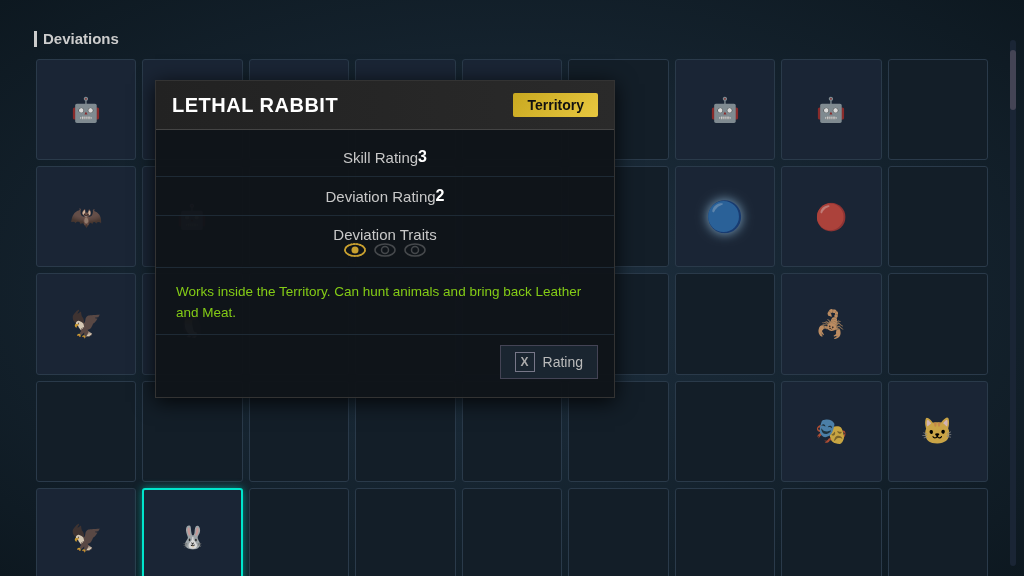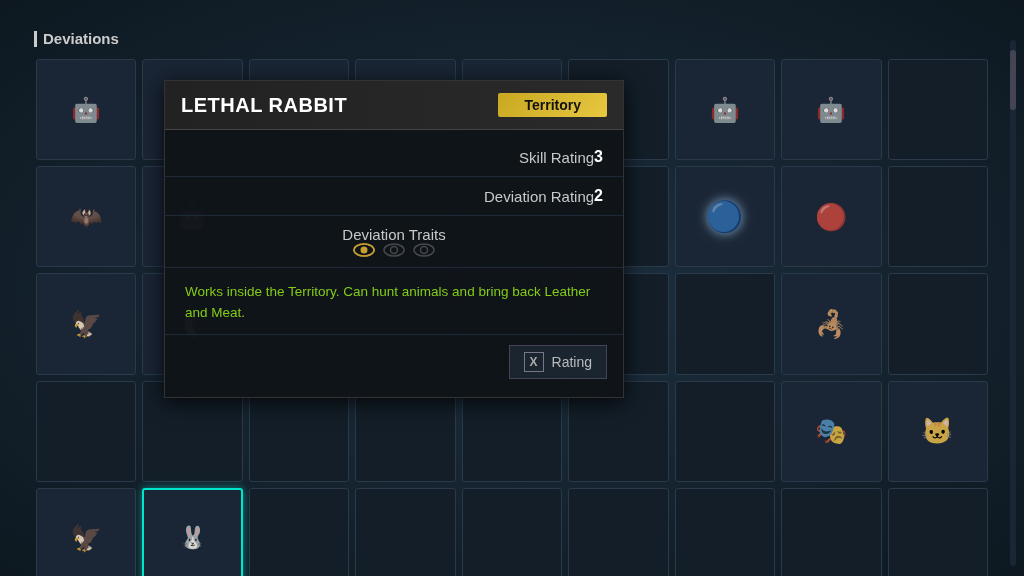--- a/index.html
+++ b/index.html
@@ -87,21 +87,21 @@
     .figure.dark { color: #556; font-size: 26px; }
     .figure.orb { color: #4af; font-size: 30px; text-shadow: 0 0 12px #88ccff; }
     .figure.red { color: #c44; font-size: 26px; }
     .figure.white { color: #ddd; font-size: 26px; }
     .figure.rabbit { color: #eee; font-size: 22px; }
 
     
     .card {
       position: absolute;
       top: 80px;
-      left: 164px;
+      left: 155px;
       width: 460px;
       background: rgba(15, 20, 25, 0.97);
       border: 1px solid #333;
       z-index: 100;
       box-shadow: 0 4px 20px rgba(0,0,0,0.8);
     }
 
     .card-header {
       display: flex;
       align-items: center;
@@ -116,32 +116,32 @@
       font-size: 20px;
       font-weight: bold;
       letter-spacing: 0.5px;
     }
 
     .card-tag {
       background: linear-gradient(135deg, #c8a820, #e8c840);
       color: #111;
       font-weight: bold;
       font-size: 14px;
-      padding: 4px 26px;
+      padding: 4px 14px;
       border-radius: 2px;
     }
 
     .card-body {
       padding: 8px 0;
     }
 
     .stat-row {
       display: flex;
       align-items: center;
-      justify-content: flex-end;
+      justify-content: center;
       padding: 10px 20px;
       border-bottom: 1px solid #1e2a35;
     }
 
     .stat-label {
       color: #c8c8c8;
       font-size: 15px;
     }
 
     .stat-value {

